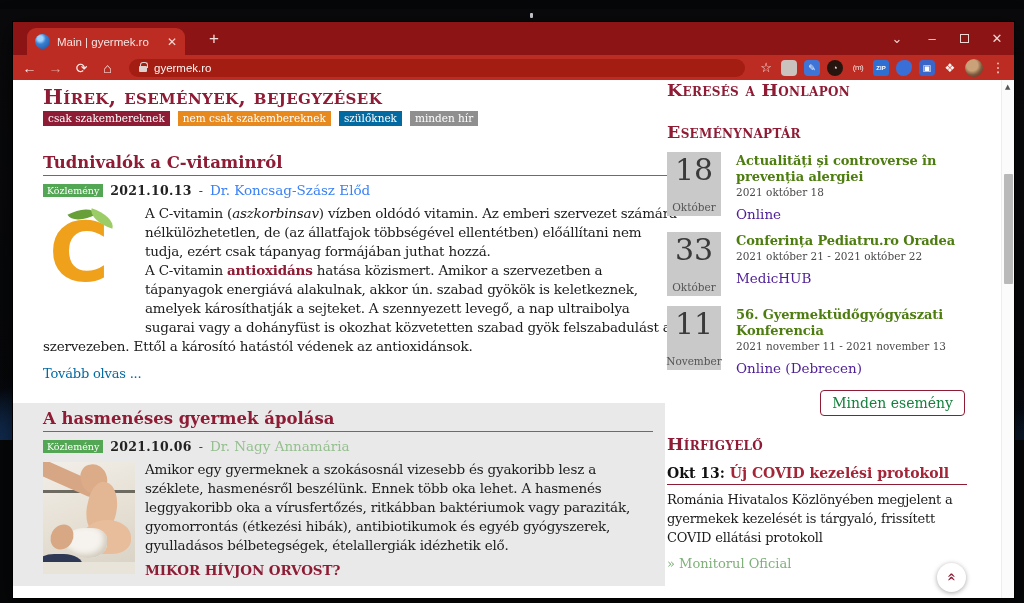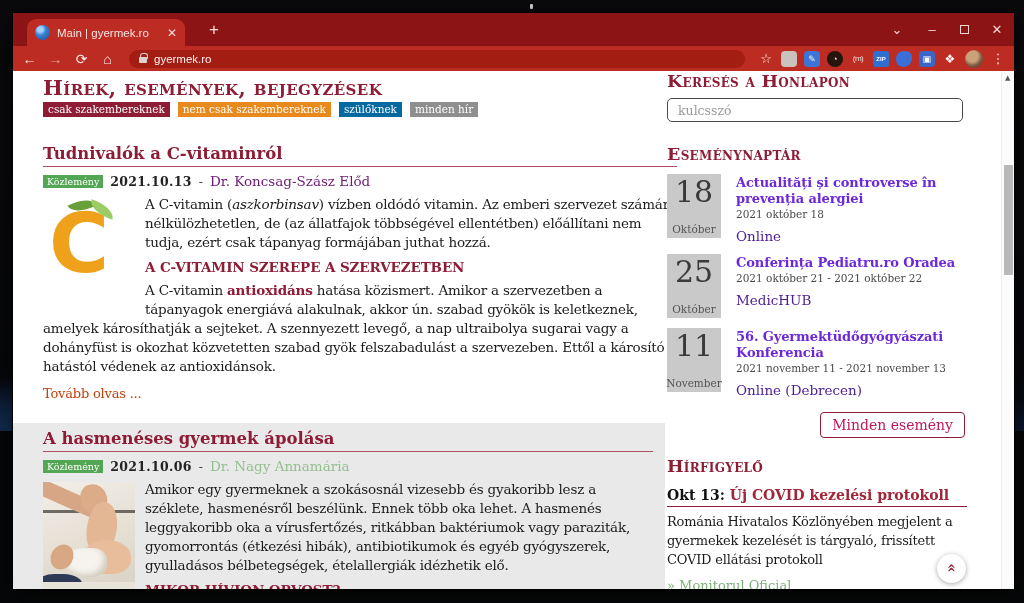--- a/index.html
+++ b/index.html
@@ -6,21 +6,21 @@
   html,body { width:1024px; height:603px; overflow:hidden; background:#060708;
               font-family:"Liberation Sans", sans-serif; }
 
   
   .desktop { position:relative; width:1024px; height:431px; background:
     radial-gradient(ellipse 300px 90px at 12% 100%, rgba(38,110,200,.75), transparent 70%),
     radial-gradient(ellipse 420px 70px at 45% 102%, rgba(20,80,170,.65), transparent 70%),
     radial-gradient(ellipse 380px 80px at 78% 100%, rgba(45,120,215,.6), transparent 70%),
     radial-gradient(ellipse 200px 50px at 30% 100%, rgba(120,190,255,.5), transparent 70%),
     radial-gradient(ellipse 900px 260px at 50% 115%, rgba(12,45,105,.8), transparent 75%),
-    linear-gradient(#0a0a0c, #06070a); }
+    linear-gradient(#0a0a0c, #06070a); margin-top: 9px; }
   .speck { position:absolute; left:530px; top:4px; width:3px; height:5px; background:#cfd4da; border-radius:1px; }
 
   
   .window { position:absolute; left:13px; top:13px; width:1001px; height:576px;
             background:#fff; box-shadow:0 0 0 1px #000, 0 6px 22px rgba(0,0,0,.7); }
 
   .titlebar { position:relative; height:33px; background:#8c1414; }
   .tab { position:absolute; left:14px; top:6px; width:158px; height:27px; background:#bd2c22;
          border-radius:9px 9px 0 0; display:flex; align-items:center; padding:0 8px; gap:7px; }
   .favicon { width:15px; height:15px; border-radius:50%;
@@ -72,21 +72,21 @@
                    border-bottom:1px solid #b14b60; }
   .article-meta { margin-top:6px; display:flex; align-items:baseline; gap:7px; font-size:12.5px; }
   .mini-badge { background:#53a653; color:#fff; font-size:9.5px; padding:1px 4px; align-self:center; }
   .meta-date { color:#222; font-weight:bold; letter-spacing:.3px; }
   .meta-dash { color:#444; }
   .author-link { font-size:13.5px; }
   .article-body { margin-top:6px; font-size:13.5px; line-height:19px; letter-spacing:-.2px; }
   .thumb { float:left; margin:2px 10px 26px 0; }
   .subhead { color:#8e1c35; font-weight:bold; font-size:13.5px; margin:6px 0 4px; letter-spacing:-.1px; }
   .kw { color:#8e1c35; font-weight:bold; }
-  .more-link { display:block; clear:both; color:#c2410c; font-size:13px; margin-top:8px; padding-bottom:8px; }
+  .more-link { display:block; clear:both; color:#0369a1; font-size:13px; margin-top:8px; padding-bottom:8px; }
 
   .article.alt { background:#e9e9e9; margin-left:-30px; padding:6px 12px 2px 30px; width:652px; margin-top:12px; }
 
   
   .clogo { width:92px; height:90px; position:relative; }
   .clogo .cletter { position:absolute; left:6px; top:4px; font-family:"DejaVu Sans",sans-serif;
                     font-weight:bold; font-size:82px; line-height:86px; color:#efa11c; }
   .leaf { position:absolute; width:26px; height:13px; background:#7cb342; border-radius:0 100% 0 100%; }
   .leaf.l1 { left:26px; top:2px; transform:rotate(-28deg); background:#689f38; }
   .leaf.l2 { left:46px; top:6px; transform:rotate(18deg); background:#9ccc65; }
@@ -118,25 +118,25 @@
                   padding:0 10px; font-family:"DejaVu Serif","Liberation Serif",serif; font-size:12.5px;
                   color:#333; background:#fff; }
   .search-input::placeholder { color:#9a9a9a; }
   .events-heading { margin-top:22px; }
   .event { display:flex; gap:15px; margin-top:10px; }
   .datebox { width:54px; height:64px; background:#c9c9c9; flex:none; display:flex; flex-direction:column;
              align-items:center; justify-content:space-between; padding:2px 0 3px; }
   .event-day { font-size:30px; line-height:32px; color:#3a3a3a; }
   .event-month { font-size:10.5px; color:#555;text-align:center; }
   .event-info { padding-top:1px; }
-  .event-title { color:#6d28d9; font-weight:bold; font-size:13px; line-height:16px; letter-spacing:-.1px; }
+  .event-title { color:#4d7c0f; font-weight:bold; font-size:13px; line-height:16px; letter-spacing:-.1px; }
   .event-range { font-size:10.5px; color:#4a4a4a; margin-top:1px; }
   .event-loc { font-size:13.5px; color:#4c1d95; margin-top:8px; }
   .all-events { display:block; margin:14px 2px 0 auto; background:#fff; border:1.5px solid #8e1c35;
-                border-radius:4px; color:#be185d; font-family:"DejaVu Serif","Liberation Serif",serif;
+                border-radius:4px; color:#15803d; font-family:"DejaVu Serif","Liberation Serif",serif;
                 font-size:14px; padding:4px 11px; cursor:pointer; }
   .news-heading { margin-top:18px; }
   .news-item { margin-top:11px; }
   .news-head { font-size:14px; font-weight:bold; border-bottom:1.5px solid #8e1c35; padding-bottom:3px; }
   .news-prefix { color:#111; }
   .news-link { color:#a32638; }
   .news-body { font-size:13px; line-height:19px; margin-top:5px; letter-spacing:-.2px; }
   .news-source { display:inline-block; color:#7fb07a; font-size:13px; margin-top:9px; }
 
   
@@ -210,30 +210,29 @@
           <span class="filter-badge" style="background: #0369a1;">szülőknek</span>
           <span class="filter-badge" style="background: rgb(143, 143, 143);">minden hír</span>
         </div>
 
         <div class="article">
           <div class="article-title">Tudnivalók a C-vitaminról</div>
           <div class="article-meta">
             <span class="mini-badge">Közlemény</span>
             <span class="meta-date">2021.10.13</span>
             <span class="meta-dash">-</span>
-            <a class="author-link" style="color:#701a75">Dr. Koncsag-Szász Előd</a>
+            <a class="author-link" style="color:#3b82f6">Dr. Koncsag-Szász Előd</a>
           </div>
           <div class="article-body">
             <div class="thumb clogo">
               <span class="cletter">C</span>
               <span class="leaf l1"></span>
               <span class="leaf l2"></span>
             </div>
             <p><span>A C-vitamin (</span><i>aszkorbinsav</i><span>) vízben oldódó vitamin. Az emberi szervezet számára nélkülözhetetlen, de (az állatfajok többségével ellentétben) előállítani nem tudja, ezért csak tápanyag formájában juthat hozzá.</span></p>
-            <div class="subhead">A C-VITAMIN SZEREPE A SZERVEZETBEN</div>
             <p><span>A C-vitamin </span><span class="kw">antioxidáns</span><span> hatása közismert. Amikor a szervezetben a tápanyagok energiává alakulnak, akkor ún. szabad gyökök is keletkeznek, amelyek károsíthatják a sejteket. A szennyezett levegő, a nap ultraibolya sugarai vagy a dohányfüst is okozhat közvetetten szabad gyök felszabadulást a szervezeben. Ettől a károsító hatástól védenek az antioxidánsok.</span></p>
             <a class="more-link">Tovább olvas ...</a>
           </div>
         </div>
 
         <div class="article alt">
           <div class="article-title">A hasmenéses gyermek ápolása</div>
           <div class="article-meta">
             <span class="mini-badge">Közlemény</span>
             <span class="meta-date">2021.10.06</span>
@@ -255,39 +254,38 @@
             <p>Amikor egy gyermeknek a szokásosnál vizesebb és gyakoribb lesz a széklete, hasmenésről beszélünk. Ennek több oka lehet. A hasmenés leggyakoribb oka a vírusfertőzés, ritkábban baktériumok vagy paraziták, gyomorrontás (étkezési hibák), antibiotikumok és egyéb gyógyszerek, gyulladásos bélbetegségek, ételallergiák idézhetik elő.</p>
             <div class="subhead">MIKOR HÍVJON ORVOST?</div>
 
           </div>
         </div>
 
       </div>
 
       <div class="sidebar">
         <div class="side-heading sc">Keresés a Honlapon</div>
-        <input class="search-input" type="text" placeholder="kulcsszó" style="">
 
         <div class="side-heading sc events-heading">Eseménynaptár</div>
 
         <div class="event">
           <div class="datebox">
             <span class="event-day">18</span>
             <span class="event-month">Október</span>
           </div>
           <div class="event-info">
             <div class="event-title">Actualități și controverse în prevenția alergiei</div>
             <div class="event-range">2021 október 18</div>
             <div class="event-loc">Online</div>
           </div>
         </div>
 
         <div class="event">
           <div class="datebox">
-            <span class="event-day">25</span>
+            <span class="event-day">33</span>
             <span class="event-month">Október</span>
           </div>
           <div class="event-info">
             <div class="event-title">Conferința Pediatru.ro Oradea</div>
             <div class="event-range">2021 október 21 - 2021 október 22</div>
             <div class="event-loc">MedicHUB</div>
           </div>
         </div>
 
         <div class="event">

